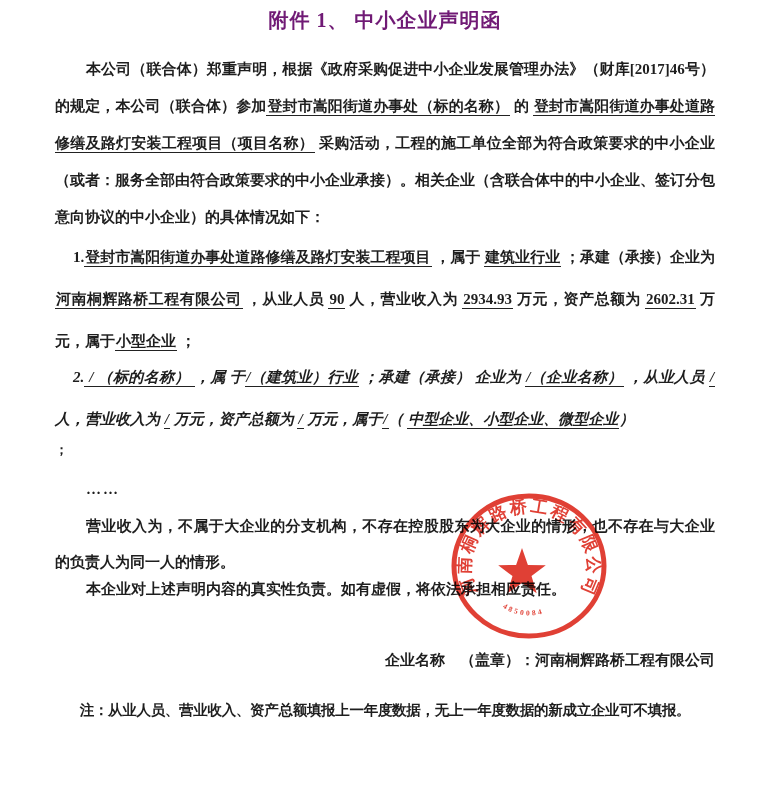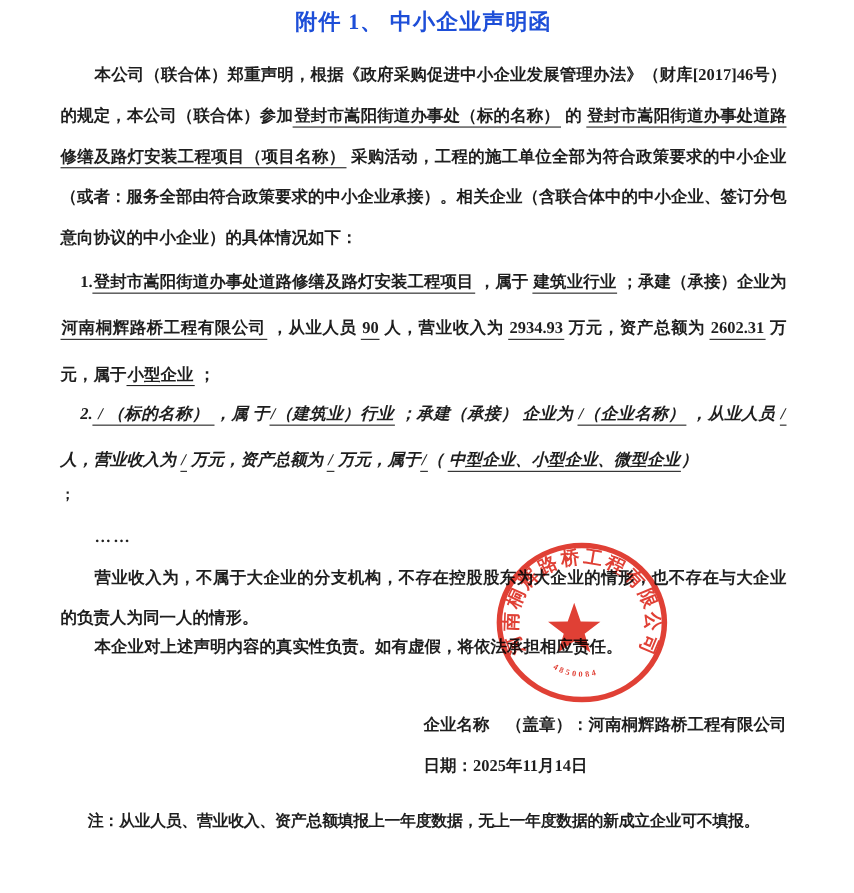--- a/index.html
+++ b/index.html
@@ -4,21 +4,21 @@
 <style>
   html,body{margin:0;padding:0;}
   body{
     width:776px;height:812px;background:#ffffff;position:relative;overflow:hidden;
     font-family:"Liberation Serif","DejaVu Serif",serif;
     color:#1e1e1e;font-weight:600;
   }
   .page{position:absolute;left:55px;top:6px;width:660px;}
   h1.title{
     font-size:20px;line-height:28px;text-align:center;
-    margin:0 0 17px 0;font-weight:700;letter-spacing:1px;color:#1d4ed8;
+    margin:0 0 17px 0;font-weight:700;letter-spacing:1px;color:#701a75;
   }
   p{margin:0;font-size:15px;text-align:justify;line-height:37px;word-break:break-all;}
   .indent2{text-indent:31px;}
   .item{line-height:42px;text-indent:18px;}
   #intro{margin-top:0;}
   #item2{margin-top:-6px;font-style:italic;}
   .tail{line-height:28px;font-size:13px;margin-top:-4px;text-align:left;}
   .dots{margin-top:7px;font-weight:700;letter-spacing:2px;text-align:left;}
   .concl{line-height:36px;}
   .resp{line-height:36px;margin-top:-9px;}
@@ -48,21 +48,20 @@
   <p class="tail">；</p>
 
   <p class="dots indent2">……</p>
 
   <p class="concl indent2">营业收入为，不属于大企业的分支机构，不存在控股股东为大企业的情形，也不存在与大企业的负责人为同一人的情形。</p>
 
   <p class="resp indent2">本企业对上述声明内容的真实性负责。如有虚假，将依法承担相应责任。</p>
 
   <div class="sig">
     <p>企业名称　（盖章）：河南桐辉路桥工程有限公司</p>
-    <p>日期：2025年11月14日</p>
   </div>
 
   <p class="note">注：从业人员、营业收入、资产总额填报上一年度数据，无上一年度数据的新成立企业可不填报。</p>
 
 </div>
 
 <svg class="stamp" viewBox="0 0 162 152" aria-hidden="true">
   <defs>
     <path id="nameArc" d="M 29.9 103 A 59 54 0 1 1 132.1 103" fill="none"></path>
     <path id="numArc" d="M 49 113 A 45 42 0 0 0 113 113" fill="none"></path>

